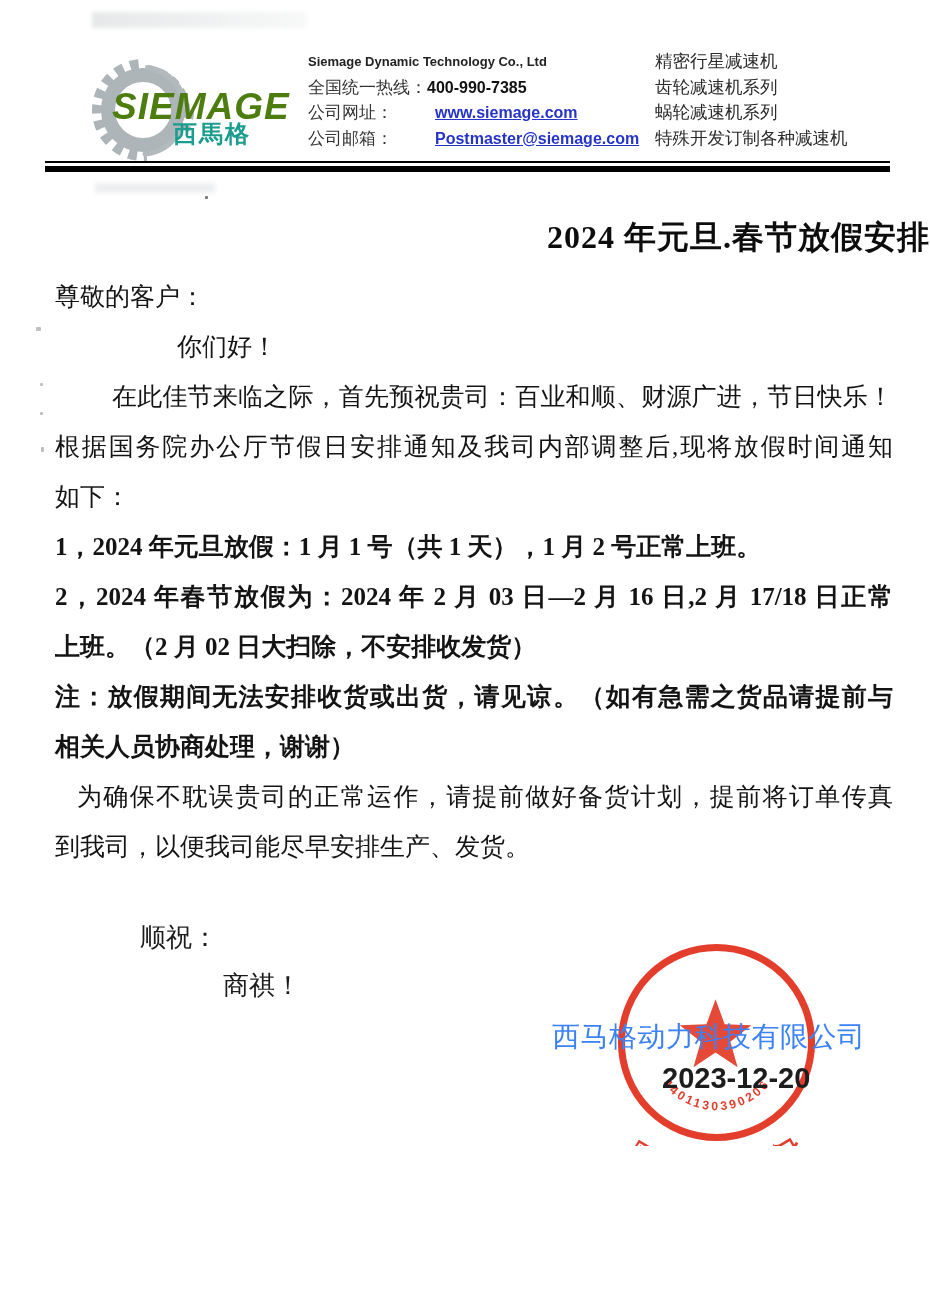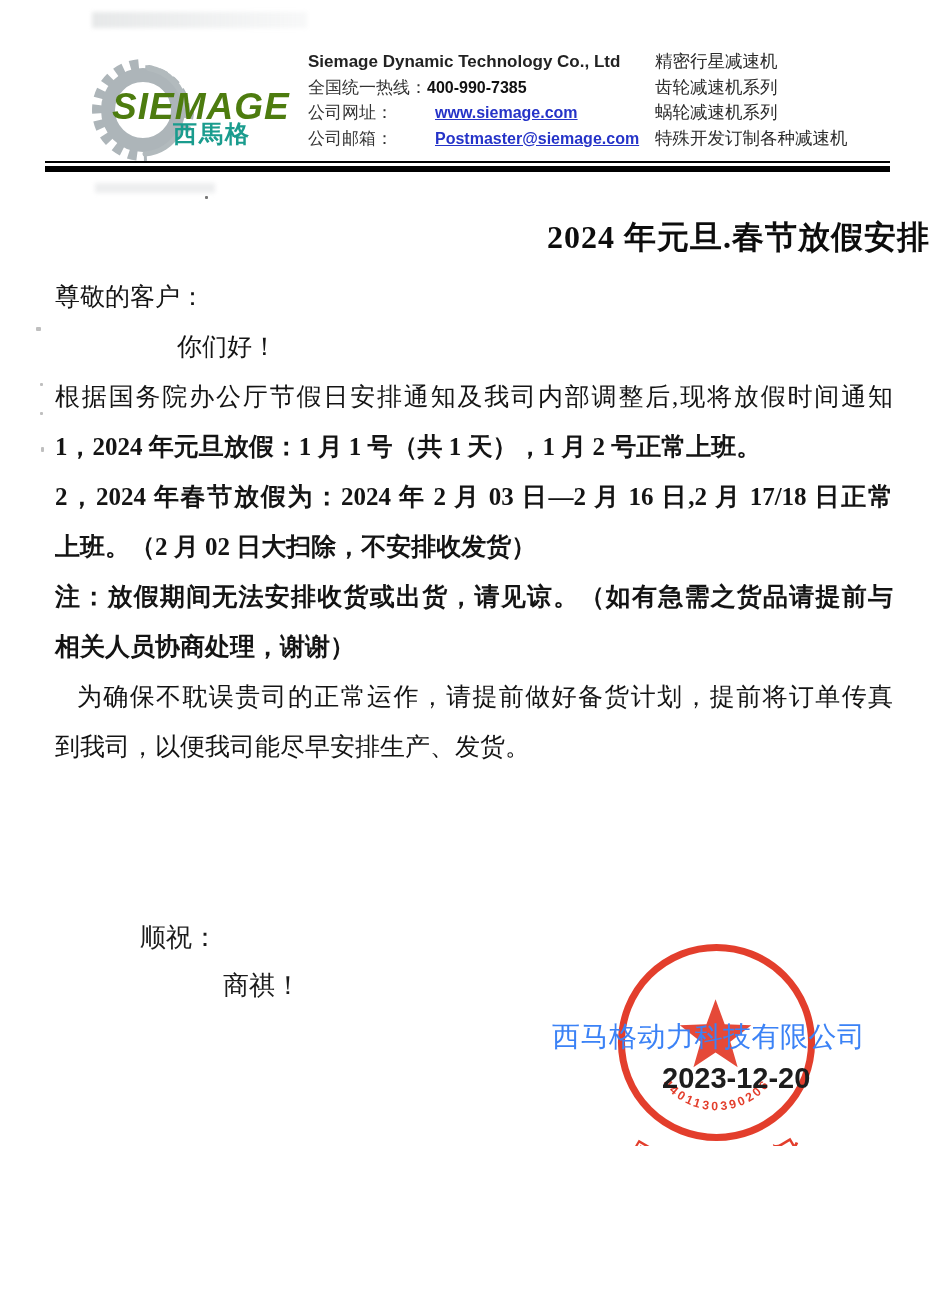--- a/index.html
+++ b/index.html
@@ -29,21 +29,21 @@
     font-weight: 700; font-size: 24px; color: #1a9c8e;
     letter-spacing: 2px;
   }
 
   .h-mid {
     position: absolute; left: 308px; top: 49px;
     font-size: 17px; line-height: 25.5px; color: #333;
   }
   .h-mid .en {
     font-family: "Liberation Sans", sans-serif;
-    font-size: 17px; font-weight: 600; color: #222;
+    font-size: 13px; font-weight: 600; color: #222;
   }
   .h-mid .num { font-family: "Liberation Sans", sans-serif; font-weight: 700; color: #111; font-size: 16px; }
   .h-mid .lnk {
     font-family: "Liberation Sans", sans-serif;
     font-size: 16px; font-weight: 600;
     color: #2533c8; text-decoration: underline; cursor: pointer; margin-left: 42px;
   }
   .h-right {
     position: absolute; left: 655px; top: 49px;
     font-size: 17.5px; line-height: 25.5px; color: #2a2a2a;
@@ -135,21 +135,23 @@
 
   <div class="rule">
       <div class="thick"></div>
     </div>
 
   <h1 class="title">2024 年元旦.春节放假安排</h1>
 
   <div class="body">
     <div class="ln">尊敬的客户：</div>
     <div class="ln ind-greet">你们好！</div>
+    <div class="ln ind-2 jst">在此佳节来临之际，首先预祝贵司：百业和顺、财源广进，节日快乐！</div>
     <div class="ln jst">根据国务院办公厅节假日安排通知及我司内部调整后,现将放假时间通知</div>
+    <div class="ln">如下：</div>
     <div class="ln bold">1，2024 年元旦放假：1 月 1 号（共 1 天），1 月 2 号正常上班。</div>
     <div class="ln bold jst">2，2024 年春节放假为：2024 年 2 月 03 日—2 月 16 日,2 月 17/18 日正常</div>
     <div class="ln bold">上班。（2 月 02 日大扫除，不安排收发货）</div>
     <div class="ln bold jst">注：放假期间无法安排收货或出货，请见谅。（如有急需之货品请提前与</div>
     <div class="ln bold">相关人员协商处理，谢谢）</div>
     <div class="ln ind-1 jst">为确保不耽误贵司的正常运作，请提前做好备货计划，提前将订单传真</div>
     <div class="ln">到我司，以便我司能尽早安排生产、发货。</div>
   </div>
 
   <div class="closing1">顺祝：</div>

